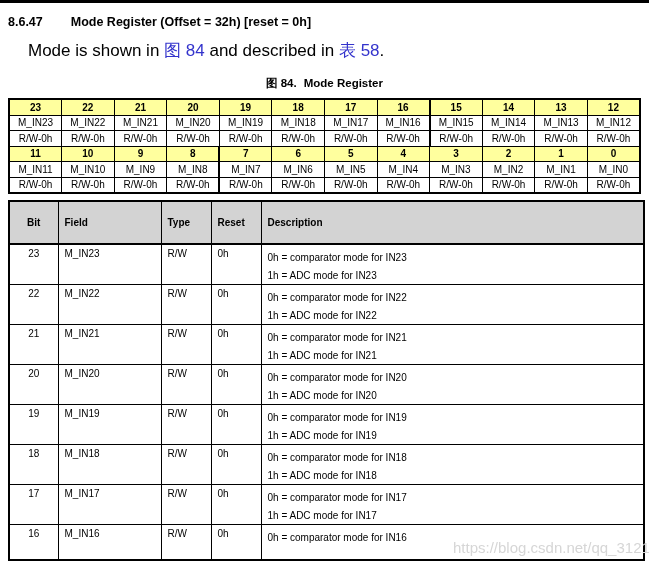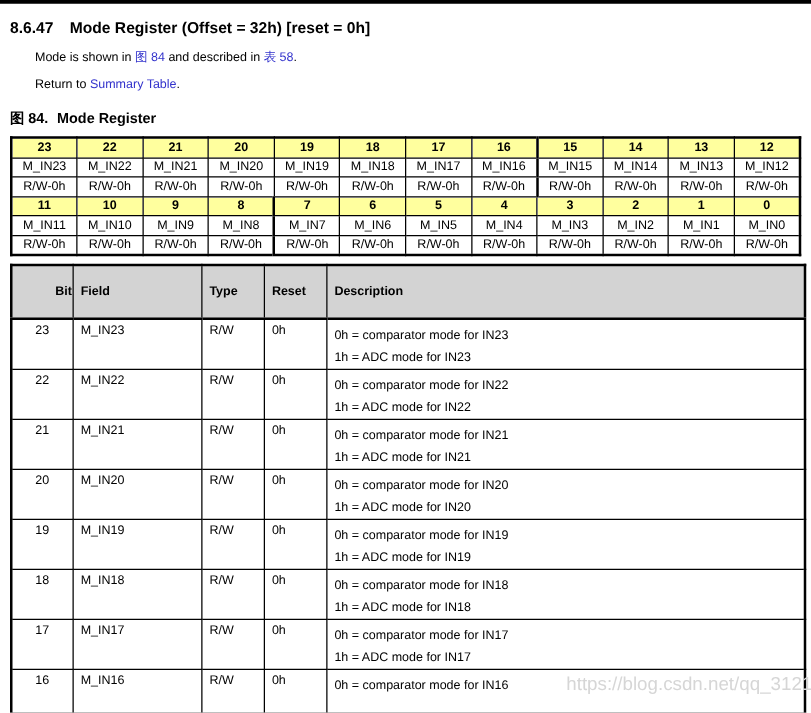--- a/index.html
+++ b/index.html
@@ -5,27 +5,27 @@
   html,body { margin:0; padding:0; }
   body {
     width:649px; height:570px; overflow:hidden; position:relative;
     background:#ffffff; color:#000;
     font-family:"Liberation Sans", sans-serif;
   }
   .topbar { position:absolute; top:0; left:0; width:649px; height:3px; background:#000; }
   .content { padding:0 8px; }
 
   .section-heading { font-size:12.5px; font-weight:bold; margin:15px 0 0 0; }
-  .section-heading .num { margin-right:13px; }
-
-  .body-line { font-size:10px; margin:10px 0 0 0;padding-left:20px; }
+  .section-heading .num { margin-right:28px; }
+
+  .body-line { font-size:17px; margin:10px 0 0 0;padding-left:20px; }
   .body-line + .body-line { margin-top:9px; }
   a.doclink { color:var(--link-blue); text-decoration:none; cursor:pointer; }
 
-  .fig-caption, .tbl-caption { font-weight:bold; font-size:11.5px; }
+  .fig-caption, .tbl-caption { text-align:center; font-weight:bold; font-size:11.5px; }
   .fig-caption { margin-top:14px; }
   .fig-caption .gap, .tbl-caption .gap { display:inline-block; width:7px; }
 
   table.register {
     margin-top:7px; border-collapse:collapse; table-layout:fixed;
     width:633px; border:2px solid #000;
   }
   table.register td {
     border:1px solid #000; text-align:center; font-size:10px;
     height:14.5px; padding:0; overflow:hidden; white-space:nowrap;
@@ -37,21 +37,21 @@
   .tbl-caption { margin-top:10px; }
 
   table.fields {
     margin-top:6px; border-collapse:collapse; table-layout:fixed;
     width:635px; border:2px solid #000; font-size:10px;
   }
   table.fields th {
     background:var(--table-header-gray); border:1px solid #000; border-bottom:2px solid #000;
     text-align:left; font-size:10px; height:15px; padding:13px 6px; font-weight:bold;
   }
-  table.fields th.bit-col { text-align:right; padding:1px 0; }
+  table.fields th.bit-col { text-align:center; padding:1px 0; }
   table.fields tr.data-row { height:35px; }
   table.fields td {
     border:1px solid #000; vertical-align:top; padding:3px 6px 0 6px;
   }
   table.fields td.bit-cell { text-align:center; padding:3px 0 0 0; }
   .desc-line { line-height:16px; margin-top:2px; }
 
   .watermark {
     position:absolute; left:453px; top:539px; font-size:15px;
     color:var(--watermark-gray); white-space:nowrap; pointer-events:none;
@@ -61,21 +61,20 @@
 <body>
 
 <div class="topbar"></div>
 
 <div class="content">
 
   <h1 class="section-heading"><span class="num">8.6.47</span><span>Mode Register (Offset = 32h) [reset = 0h]</span></h1>
 
   <p class="body-line"><span>Mode is shown in </span><a class="doclink">图 84</a><span> and described in </span><a class="doclink">表 58</a><span>.</span></p>
 
-  <p class="body-line"><span>Return to </span><a class="doclink">Summary Table</a><span>.</span></p>
 
   <div class="fig-caption"><span>图 84.</span><span class="gap"></span><span>Mode Register</span></div>
 
   <table class="register">
       <tbody>
         <tr class="bits">
           <td>23</td>
           <td>22</td>
           <td>21</td>
           <td>20</td>

